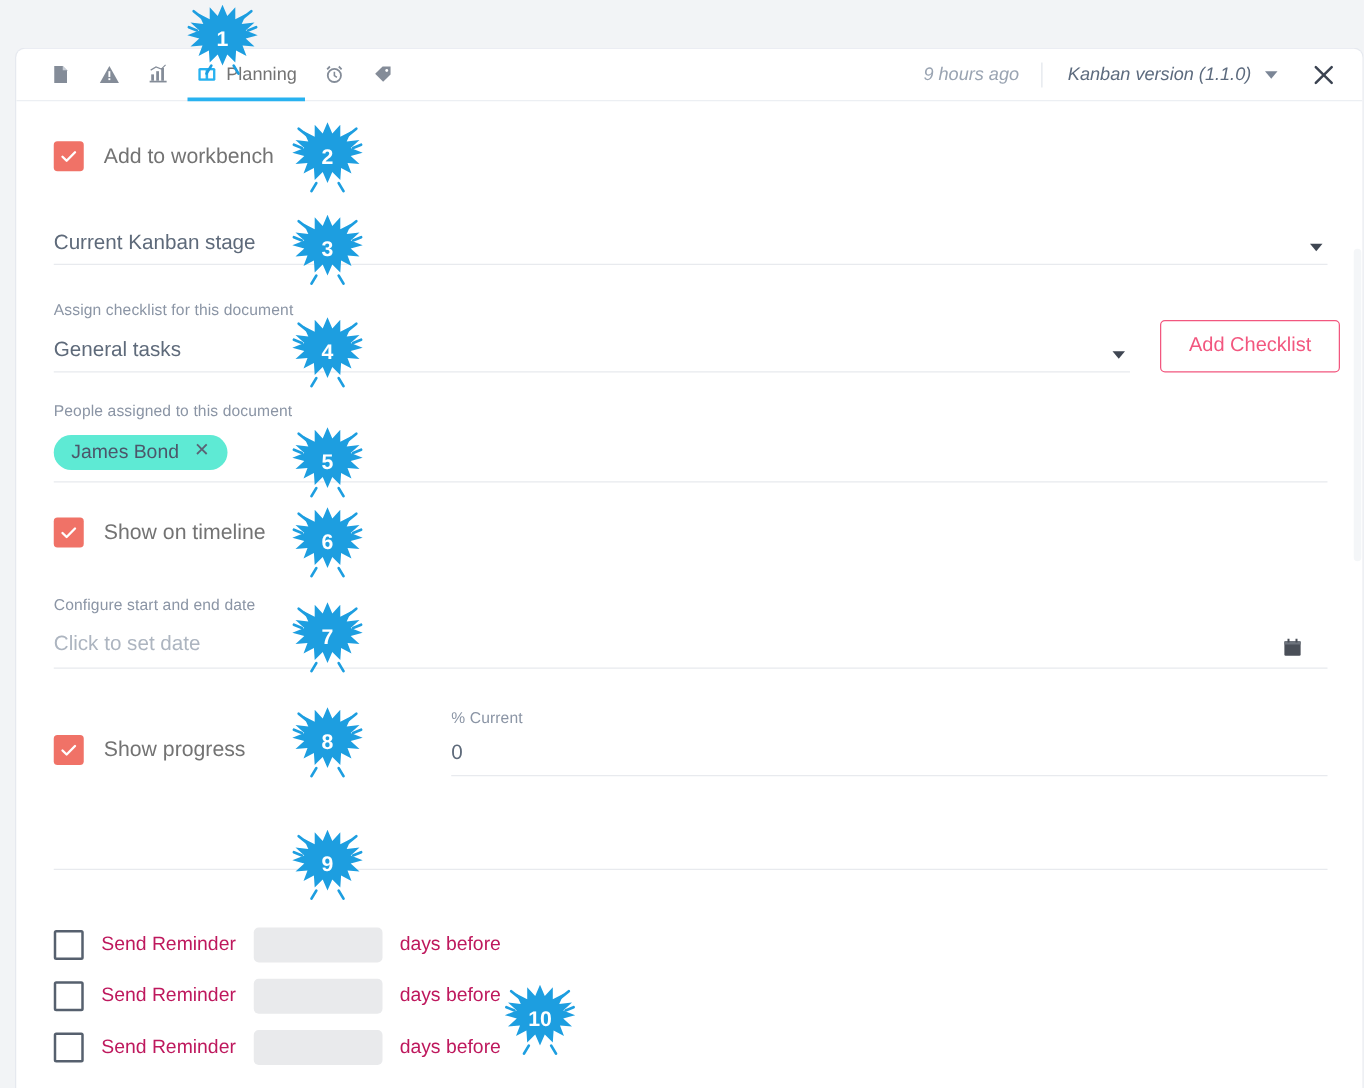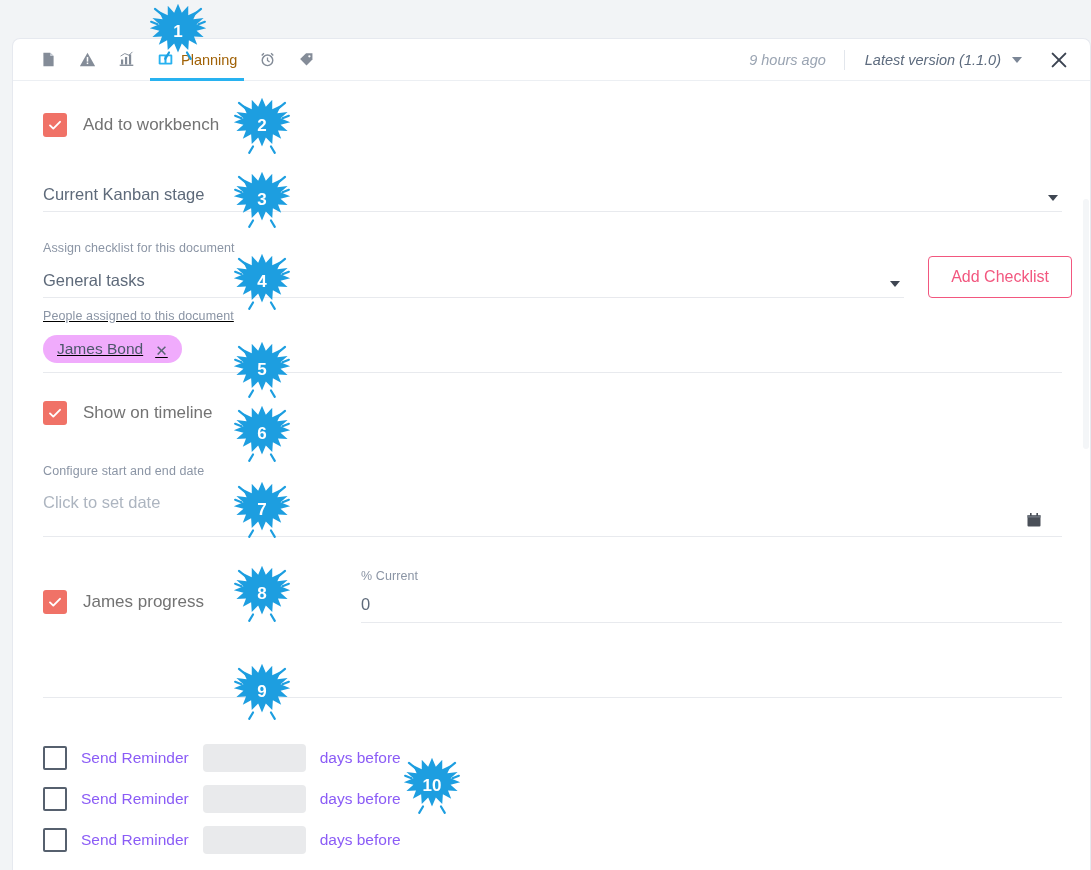--- a/index.html
+++ b/index.html
@@ -31,21 +31,21 @@
   .tabs { display: flex; align-items: center; height: 100%; padding-left: 16px; gap: 0; }
   .tab {
     position: relative;
     height: 100%;
     display: flex; align-items: center; gap: 7px;
     padding: 0 11px;
     cursor: pointer;
     color: #8e99a8;
     font-size: 14.5px;
   }
-  .tab.active { color: #a16207; }
+  .tab.active { color: #737373; }
   .tab.active::after {
     content: "";
     position: absolute; left: 4px; right: 4px; bottom: -1px; height: 3px;
     background: #28b2f0;
   }
   .ticon { width: 17px; height: 17px; display: block; }
 
   .hdr-right {
     margin-left: auto;
     display: flex; align-items: center;
@@ -109,34 +109,34 @@
 
   .btn-outline {
     border: 1px solid #f2577f; color: #f2577f; background: #fff;
     border-radius: 4px; font-size: 16px;
     padding: 11px 22px; cursor: pointer;
     font-family: "Liberation Sans", sans-serif;
     white-space: nowrap;
   }
 
   .chip {
-    display: inline-flex; align-items: flex-end; gap: 12px;
-    background: #f0abfc; border-radius: 14px;
+    display: inline-flex; align-items: flex-start; gap: 12px;
+    background: #5eead4; border-radius: 14px;
     padding: 5px 14px; font-size: 15.5px; color: #4c5car;
     color: #4c566a;
   }
   .chip-x { cursor: pointer; color: #5a6375; font-size: 15px; line-height: 1; }
 
   .cal-icon { position: absolute; right: 20px; bottom: 8px; width: 16px; height: 16px; cursor: pointer; }
 
   .grey-input {
     width: 103px; height: 28px; background: #e9eaec;
     border: none; border-radius: 4px;
   }
-  .rem-label { font-size: 15.5px; color: #8b5cf6; }
+  .rem-label { font-size: 15.5px; color: #be185d; }
 
   
   .badge {
     position: absolute; width: 64px; height: 64px;
     pointer-events: none; z-index: 30;
   }
   .badge svg { width: 100%; height: 100%; display: block; }
   .badge span {
     position: absolute; left: 0; right: 0; top: 0; bottom: 0;
     display: flex; align-items: center; justify-content: center;
@@ -205,21 +205,21 @@
           <path d="M2.5 9.5 9.5 2.5H17v7.5l-7 7z" fill="#848c98"></path>
           <circle cx="13.4" cy="6.3" r="1.35" fill="#ffffff"></circle>
         </svg>
       </div>
     </div>
 
     <div class="hdr-right">
       <div class="ago">9 hours ago</div>
       <div class="sep"></div>
       <div class="ver">
-        <span>Latest version (1.1.0)</span>
+        <span>Kanban version (1.1.0)</span>
         <span class="caret-sm"></span>
       </div>
       <div class="close-x"></div>
     </div>
   </div>
 
   <div class="body">
 
     <div class="chk-row" style="margin-top:32px;margin-left:12px;">
       <div class="cbox on">
@@ -241,60 +241,60 @@
       <div style="flex:1 1 auto;">
         <div class="field-label">Assign checklist for this document</div>
         <div class="line-field" style="margin-top:16px;">
           <div class="line-value">General tasks</div>
           <div class="caret-dd"></div>
         </div>
       </div>
       <button class="btn-outline" style="margin-bottom:0;">Add Checklist</button>
     </div>
 
-    <div style="margin-top:11px;margin-left:12px;margin-right:10px;text-decoration:underline;">
+    <div style="margin-top:24px;margin-left:12px;margin-right:10px;">
       <div class="field-label">People assigned to this document</div>
       <div class="line-field" style="margin-top:12px;padding-bottom:9px;">
         <span class="chip">
           <span>James Bond</span>
           <span class="chip-x">✕</span>
         </span>
       </div>
     </div>
 
     <div class="chk-row" style="margin-top:28px;margin-left:12px;">
       <div class="cbox on">
         <svg viewBox="0 0 16 16">
           <path d="M3 8.4 6.3 11.6 13 4.8" stroke="#fff" stroke-width="1.9" fill="none" stroke-linecap="round" stroke-linejoin="round"></path>
         </svg>
       </div>
       <div class="chk-label">Show on timeline</div>
     </div>
 
     <div style="margin-top:39px;margin-left:12px;margin-right:10px;position:relative;">
       <div class="field-label">Configure start and end date</div>
-      <div class="line-field" style="margin-top:15px;padding-bottom:24px;">
+      <div class="line-field" style="margin-top:15px;padding-bottom:9px;">
         <div class="line-value muted">Click to set date</div>
         <svg class="cal-icon" viewBox="0 0 16 16">
           <rect x="1.5" y="3" width="13" height="11.5" rx="1" fill="#4a4f58"></rect>
           <rect x="1.5" y="3" width="13" height="2.6" fill="#6d737c"></rect>
           <rect x="4" y="1" width="1.6" height="3" fill="#4a4f58"></rect>
           <rect x="10.4" y="1" width="1.6" height="3" fill="#4a4f58"></rect>
         </svg>
       </div>
     </div>
 
     <div style="margin-top:32px;display:flex;align-items:flex-end;">
       <div class="chk-row" style="width:318px;margin-left:12px;padding-bottom:9px;">
         <div class="cbox on">
           <svg viewBox="0 0 16 16">
             <path d="M3 8.4 6.3 11.6 13 4.8" stroke="#fff" stroke-width="1.9" fill="none" stroke-linecap="round" stroke-linejoin="round"></path>
           </svg>
         </div>
-        <div class="chk-label">James progress</div>
+        <div class="chk-label">Show progress</div>
       </div>
       <div style="flex:1 1 auto;margin-right:10px;">
         <div class="field-label">% Current</div>
         <div class="line-field" style="margin-top:12px;padding-bottom:8px;">
           <div class="line-value">0</div>
         </div>
       </div>
     </div>
 
     <div style="margin-top:34px;margin-left:12px;margin-right:10px;">
@@ -452,21 +452,21 @@
           <path d="M14 14 L24 22"></path>
           <path d="M86 14 L76 22"></path>
           <path d="M30 92 L36 82"></path>
           <path d="M70 92 L64 82"></path>
           <path d="M92 34 L82 38"></path>
           <path d="M8 34 L18 38"></path>
         </g>
       </svg>
       <span>9</span>
     </div>
-    <div class="badge" style="left: 400px; top: 754px;">
+    <div class="badge" style="left: 400px; top: 784px;">
       <svg viewBox="0 0 100 100">
         <path d="M50 6 L56 20 L66 9 L66 24 L80 17 L74 30 L90 28 L79 38 L94 44 L79 48 L90 58 L75 57 L80 70 L67 63 L66 78 L56 68 L50 82 L44 68 L34 78 L33 63 L20 70 L25 57 L10 58 L21 48 L6 44 L21 38 L10 28 L26 30 L20 17 L34 24 L34 9 L44 20 Z" fill="#1d9ee0"></path>
         <g stroke="#1d9ee0" stroke-width="3.4" stroke-linecap="round">
           <path d="M14 14 L24 22"></path>
           <path d="M86 14 L76 22"></path>
           <path d="M30 92 L36 82"></path>
           <path d="M70 92 L64 82"></path>
           <path d="M92 34 L82 38"></path>
           <path d="M8 34 L18 38"></path>
         </g>

